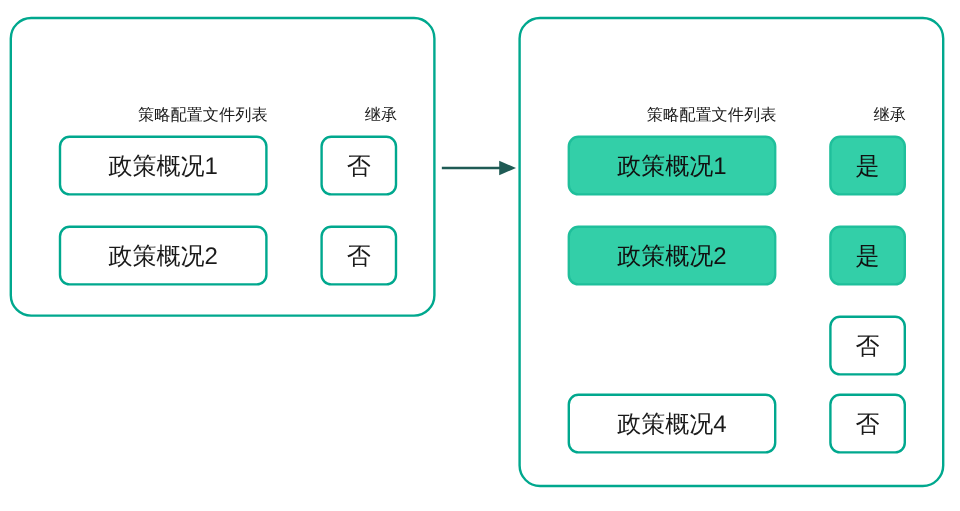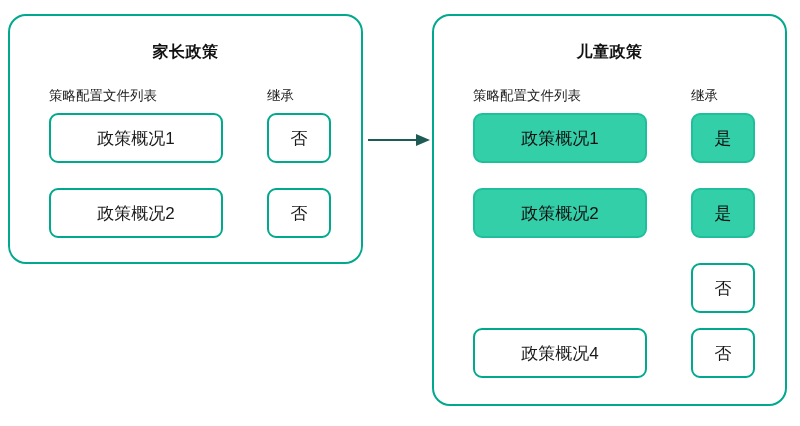--- a/index.html
+++ b/index.html
@@ -53,21 +53,21 @@
     color: #111111;
   }
   .panel-parent .panel-title { top: 26px; }
   .panel-child  .panel-title { top: 26px; }
 
   
   .col-header {
     position: absolute;
     font-size: 13.5px;
     color: #1a1a1a;
-    text-align: left;
+    text-align: right;
     white-space: nowrap;
   }
   .hdr-profiles-parent { left: 39px;  top: 71px; width: 174px; }
   .hdr-inherit-parent  { left: 257px; top: 71px; width: 64px;  }
   .hdr-profiles-child  { left: 39px;  top: 71px; width: 174px; }
   .hdr-inherit-child   { left: 257px; top: 71px; width: 64px;  }
 
   
   .row {
     position: absolute;
@@ -77,21 +77,21 @@
   }
   .box {
     position: absolute;
     box-sizing: border-box;
     border: 2px solid #00A88E;
     border-radius: 9px;
     background: #ffffff;
     display: flex;
     align-items: center;
     justify-content: center;
-    font-size: 17px;
+    font-size: 20px;
     color: #1a1a1a;
     height: 50px;
     top: 0;
   }
   .box-profile {
     left: 39px;
     width: 174px;
   }
   .box-inherit {
     left: 257px;
@@ -112,21 +112,20 @@
     height: 18px;
   }
   .arrow-svg { display: block; }
 </style>
 </head>
 <body>
 
 <div class="canvas">
 
   <div class="panel panel-parent">
-    <div class="panel-title">家长政策</div>
 
     <div class="col-header hdr-profiles-parent">策略配置文件列表</div>
     <div class="col-header hdr-inherit-parent">继承</div>
 
     <div class="row" style="top:97px;">
       <div class="box box-profile">政策概况1</div>
       <div class="box box-inherit">否</div>
     </div>
 
     <div class="row" style="top:172px;">
@@ -136,21 +135,20 @@
   </div>
 
   <div class="arrow-wrap">
     <svg class="arrow-svg" width="62" height="18" viewBox="0 0 62 18">
       <line x1="0" y1="9" x2="50" y2="9" stroke="#1F5B55" stroke-width="2"></line>
       <polygon points="48,3 62,9 48,15" fill="#1F5B55"></polygon>
     </svg>
   </div>
 
   <div class="panel panel-child">
-    <div class="panel-title">儿童政策</div>
 
     <div class="col-header hdr-profiles-child">策略配置文件列表</div>
     <div class="col-header hdr-inherit-child">继承</div>
 
     <div class="row" style="top:97px;">
       <div class="box box-profile filled">政策概况1</div>
       <div class="box box-inherit filled">是</div>
     </div>
 
     <div class="row" style="top:172px;">

